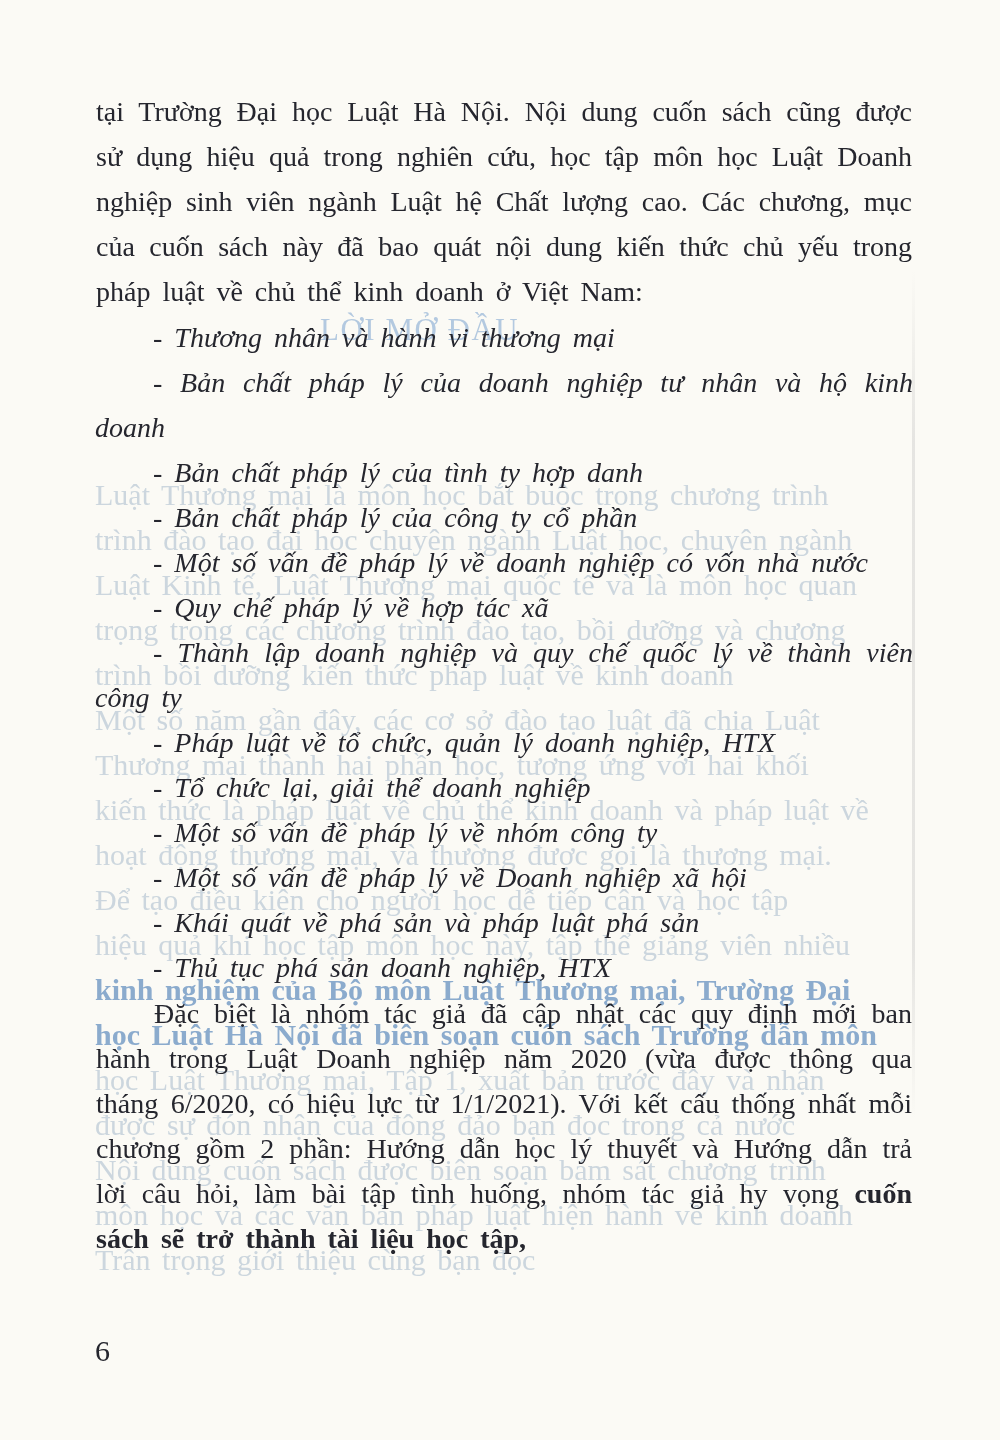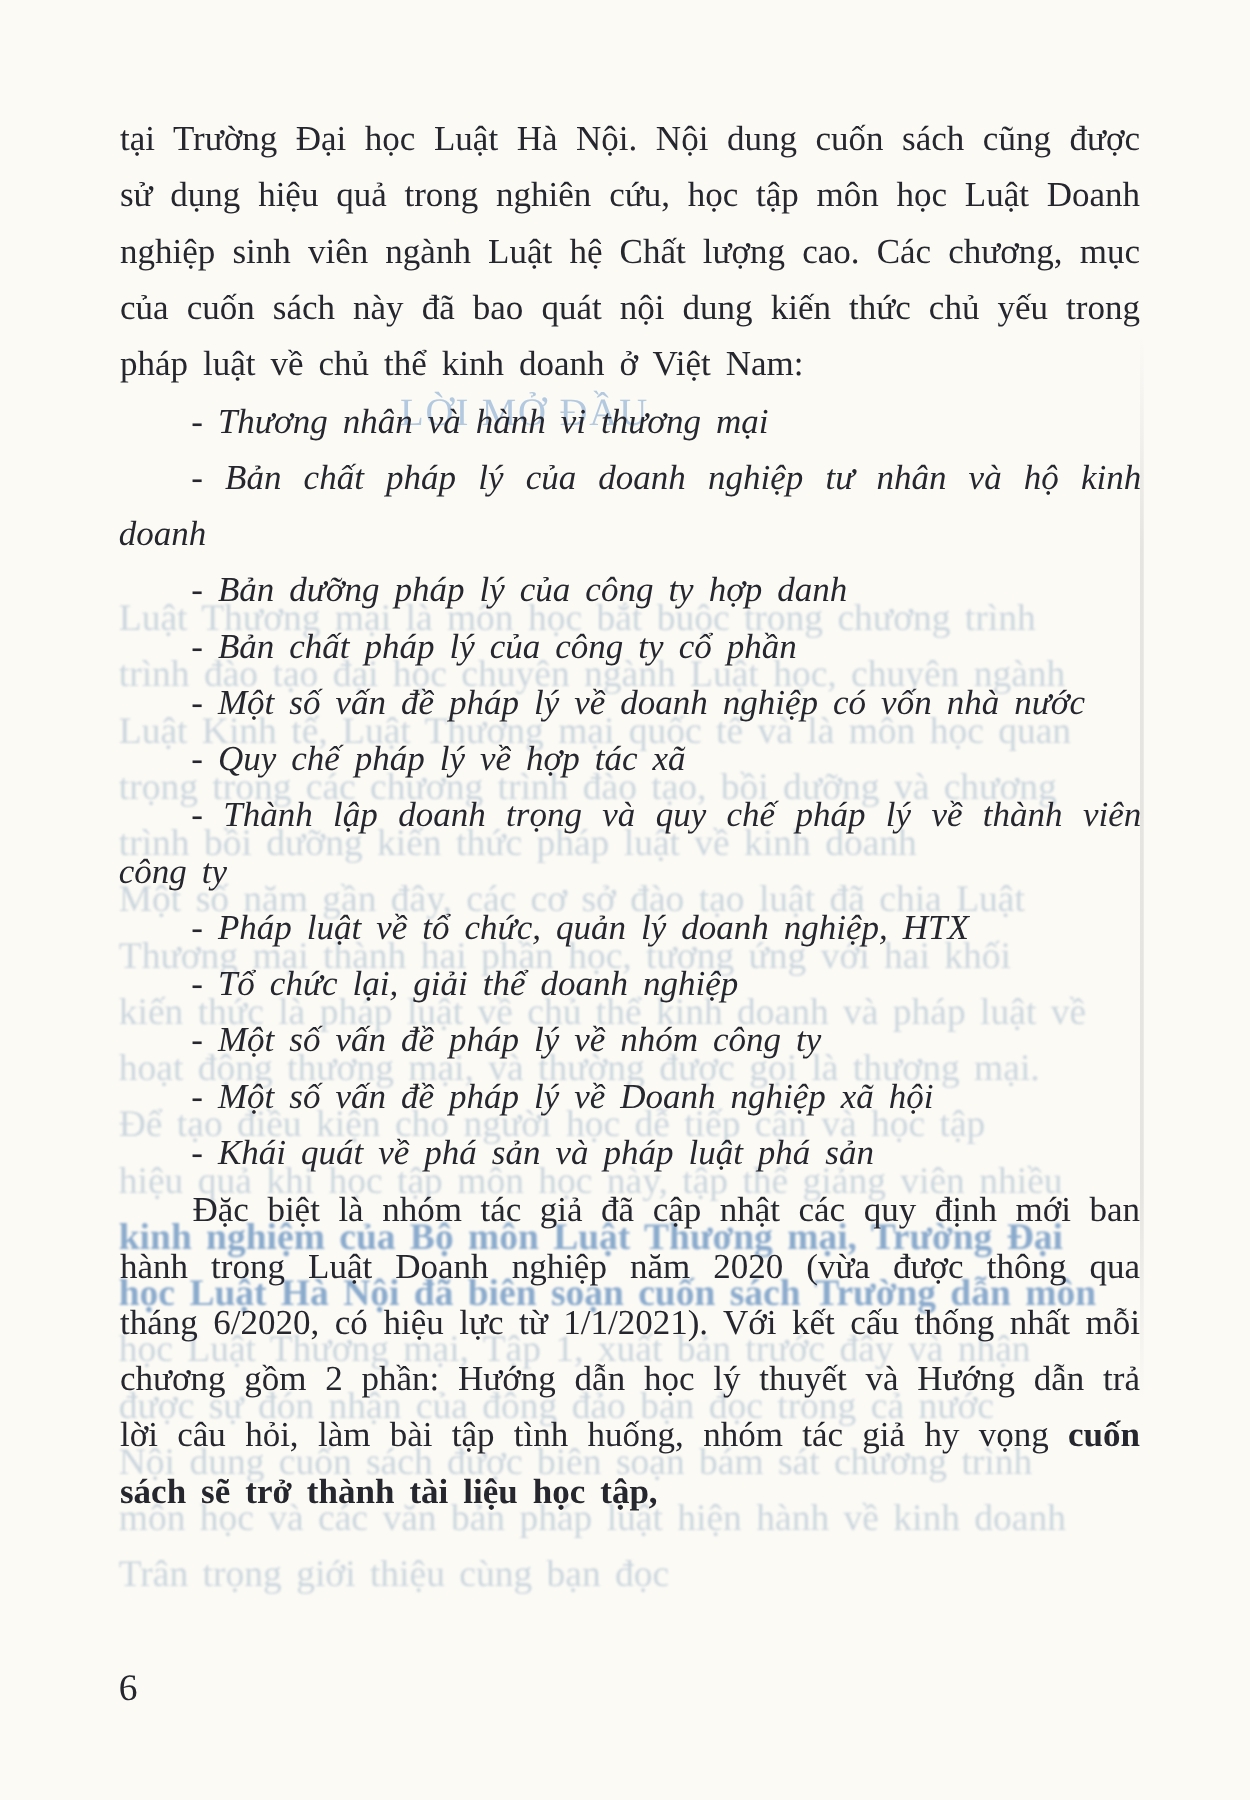--- a/index.html
+++ b/index.html
@@ -117,30 +117,31 @@
       <div>Trân trọng giới thiệu cùng bạn đọc</div>
     </div>
   <div class="scan-streak"></div>
 
   <div class="text-block">
     <p class="para">tại Trường Đại học Luật Hà Nội. Nội dung cuốn sách cũng được sử dụng hiệu quả trong nghiên cứu, học tập môn học Luật Doanh nghiệp sinh viên ngành Luật hệ Chất lượng cao. Các chương, mục của cuốn sách này đã bao quát nội dung kiến thức chủ yếu trong pháp luật về chủ thể kinh doanh ở Việt Nam:</p>
 
     <div>
         <div class="topic-item">- Thương nhân và hành vi thương mại</div>
         <div class="topic-item">- Bản chất pháp lý của doanh nghiệp tư nhân và hộ kinh doanh</div>
-        <div class="topic-item">- Bản dưỡng pháp lý của công ty hợp danh</div>
+        <div class="topic-item">- Bản chất pháp lý của tình ty hợp danh</div>
         <div class="topic-item">- Bản chất pháp lý của công ty cổ phần</div>
         <div class="topic-item">- Một số vấn đề pháp lý về doanh nghiệp có vốn nhà nước</div>
         <div class="topic-item">- Quy chế pháp lý về hợp tác xã</div>
-        <div class="topic-item">- Thành lập doanh trọng và quy chế pháp lý về thành viên công ty</div>
+        <div class="topic-item">- Thành lập doanh nghiệp và quy chế quốc lý về thành viên công ty</div>
         <div class="topic-item">- Pháp luật về tổ chức, quản lý doanh nghiệp, HTX</div>
         <div class="topic-item">- Tổ chức lại, giải thể doanh nghiệp</div>
         <div class="topic-item">- Một số vấn đề pháp lý về nhóm công ty</div>
         <div class="topic-item">- Một số vấn đề pháp lý về Doanh nghiệp xã hội</div>
         <div class="topic-item">- Khái quát về phá sản và pháp luật phá sản</div>
+        <div class="topic-item">- Thủ tục phá sản doanh nghiệp, HTX</div>
       </div>
 
     <p class="para indent"><span>Đặc biệt là nhóm tác giả đã cập nhật các quy định mới ban hành trong Luật Doanh nghiệp năm 2020 (vừa được thông qua tháng 6/2020, có hiệu lực từ 1/1/2021). Với kết cấu thống nhất mỗi chương gồm 2 phần: Hướng dẫn học lý thuyết và Hướng dẫn trả lời câu hỏi, làm bài tập tình huống, nhóm tác giả hy vọng </span><span class="bold">cuốn sách sẽ trở thành tài liệu học tập,</span></p>
   </div>
 
   <div class="page-number">6</div>
 
 </div>
 
 </body></html>

